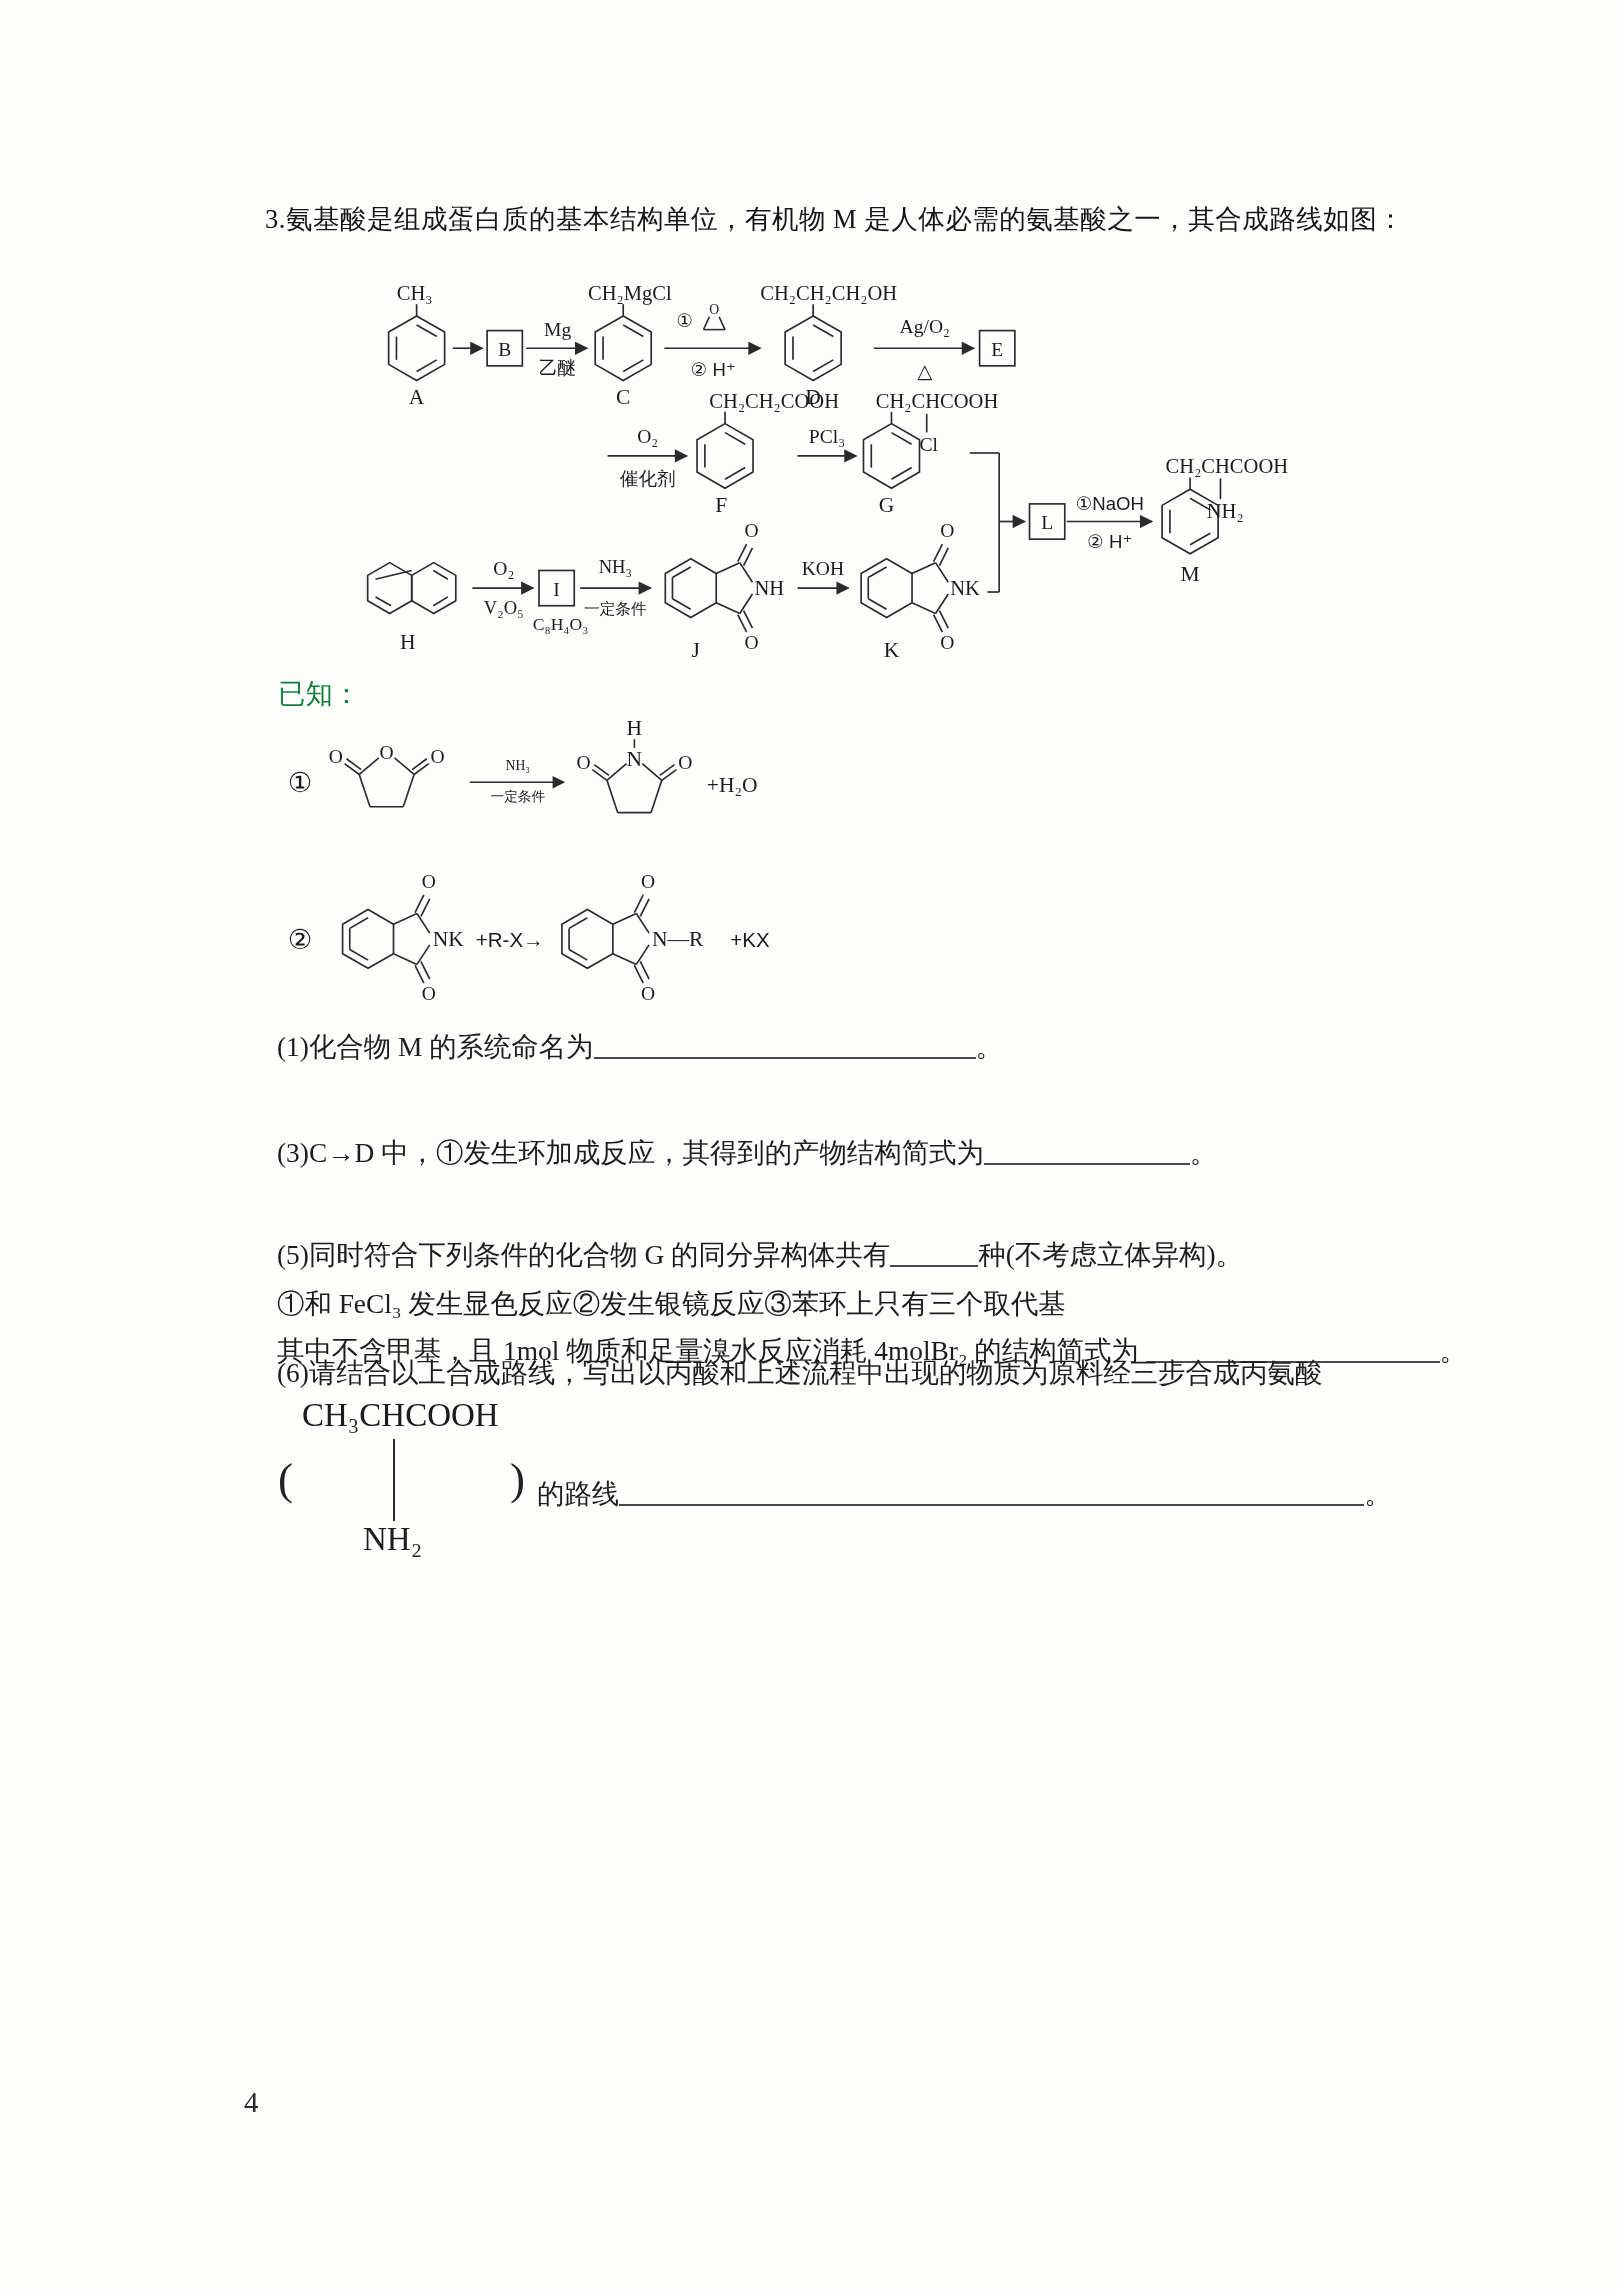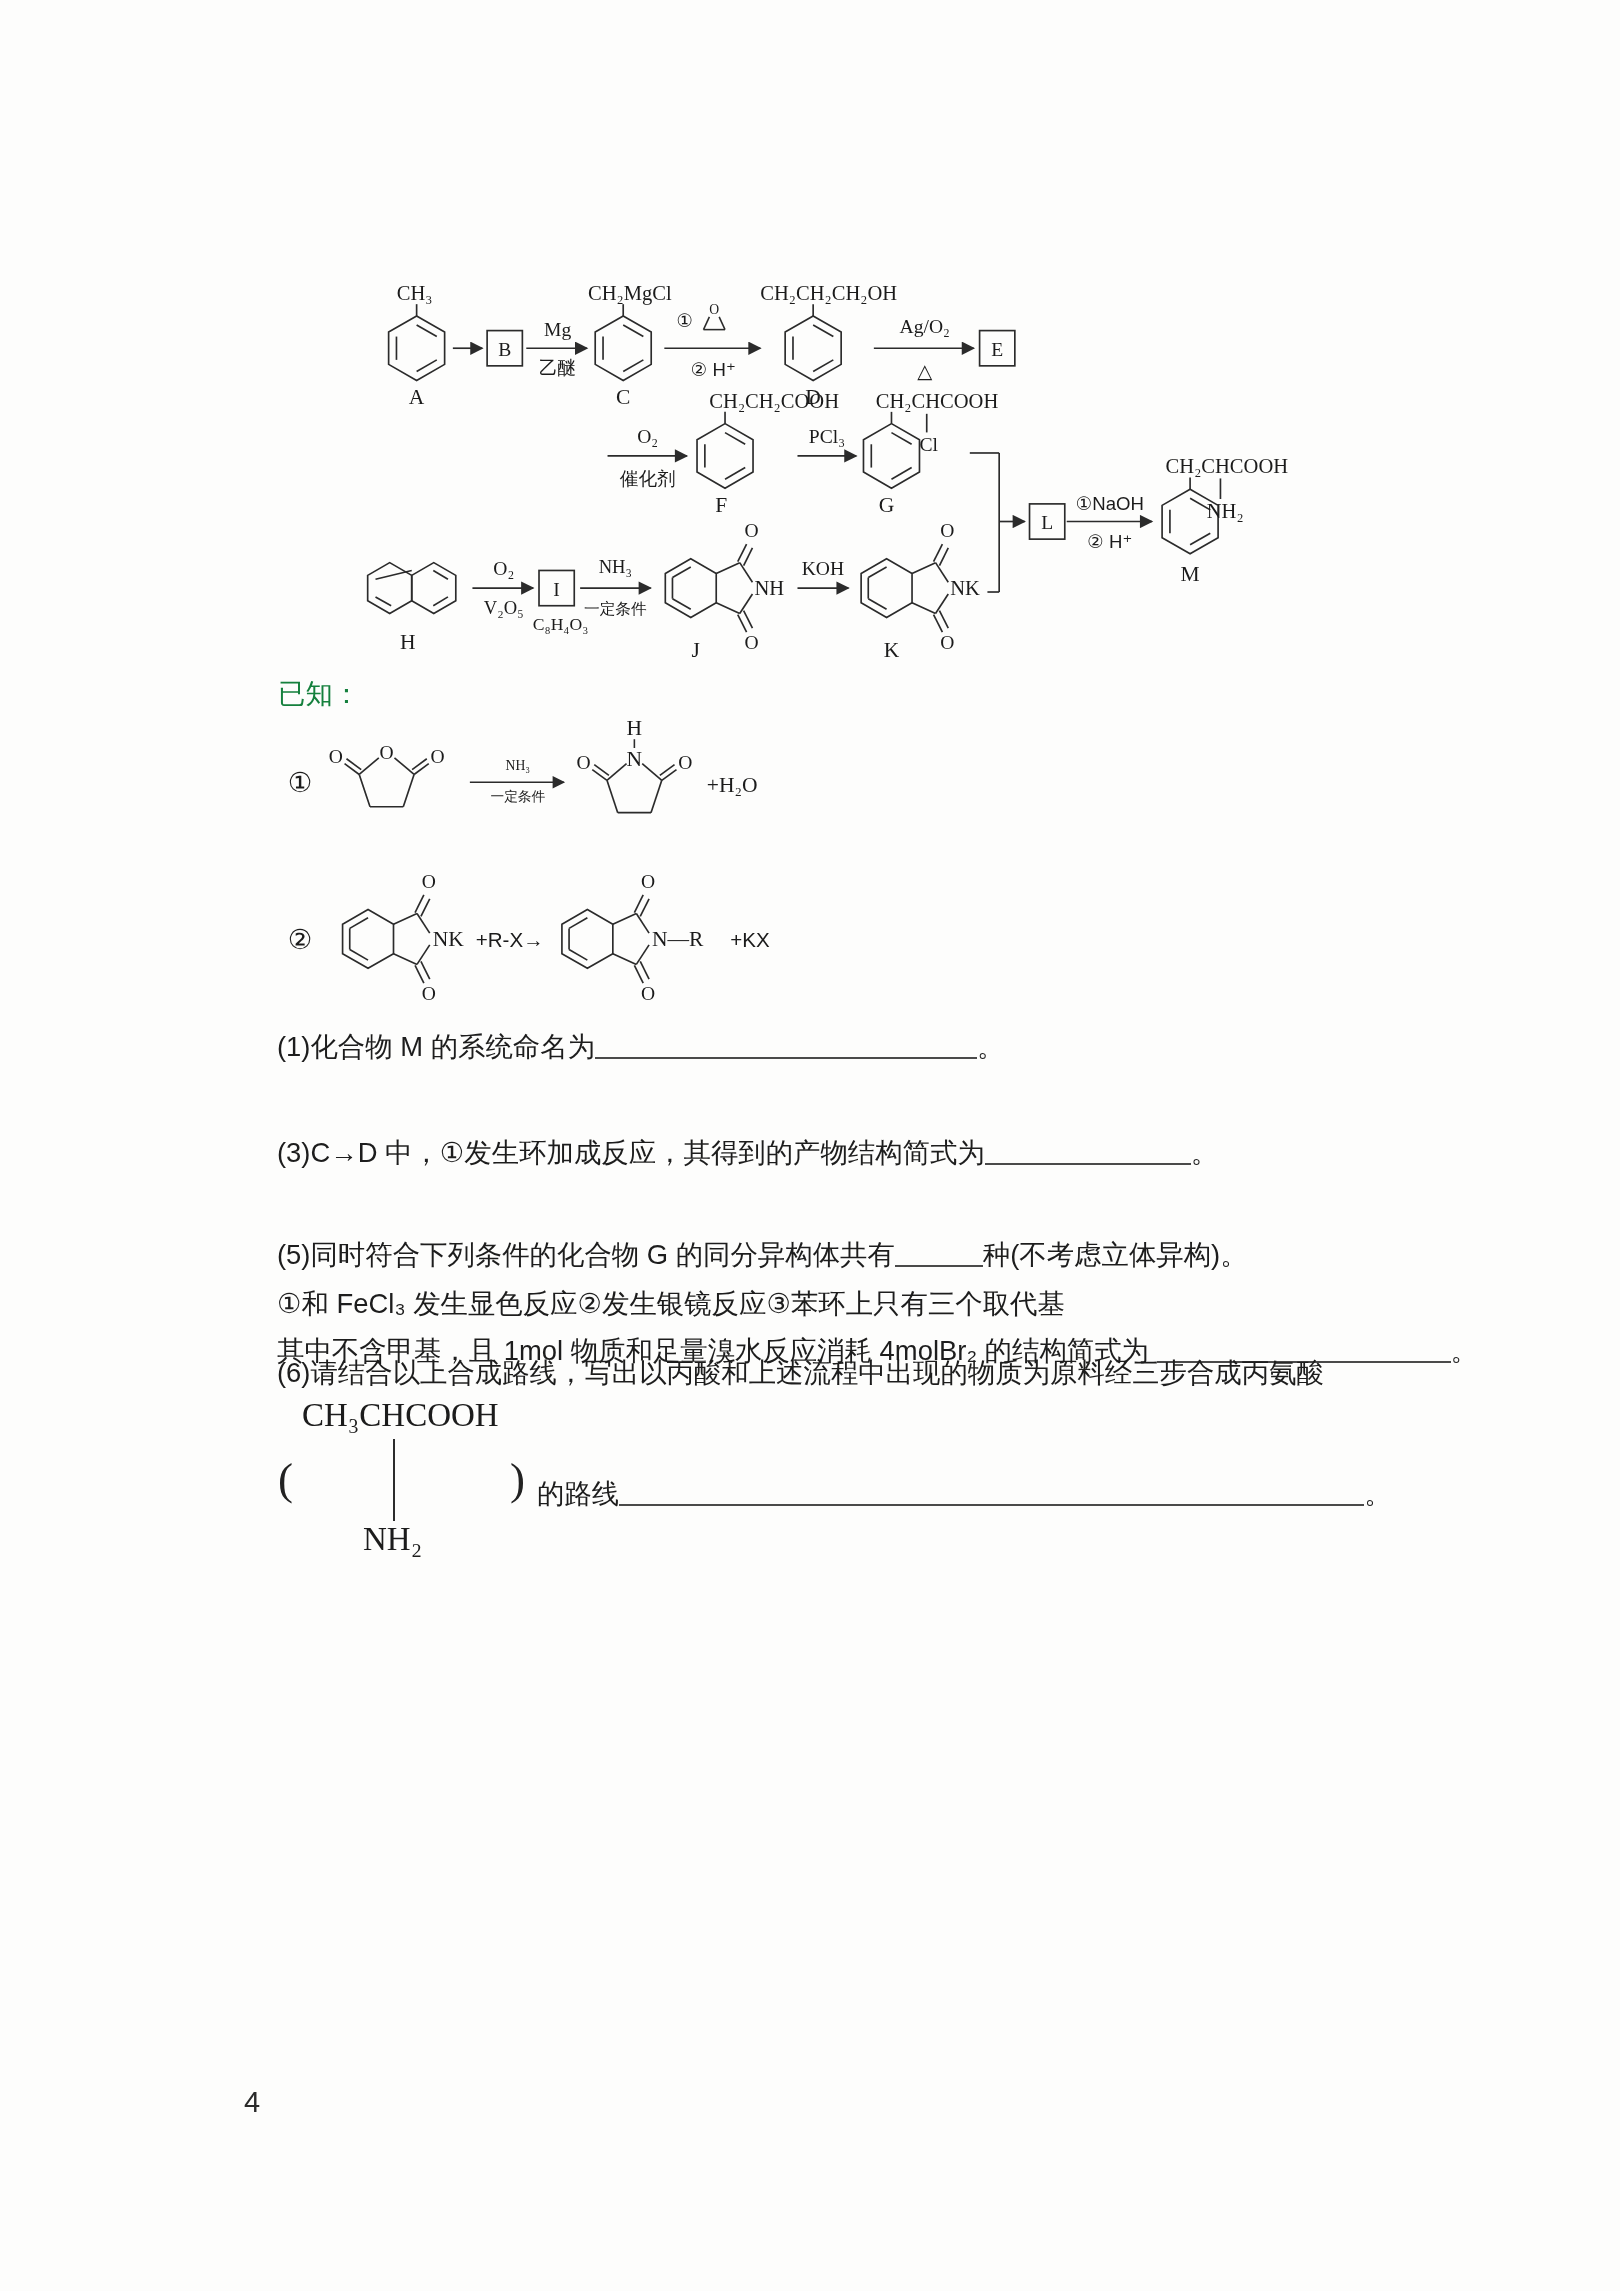--- a/index.html
+++ b/index.html
@@ -1,18 +1,18 @@
 <!DOCTYPE html>
 <html><head>
 <meta charset="utf-8">
 <style>
   html,body{margin:0;padding:0;background:#e8e8e8;}
   #page{position:relative;width:1620px;height:2292px;background:#fdfdfc;overflow:hidden;
         font-family:"Liberation Sans","DejaVu Sans",sans-serif;color:#1d1d1d;}
-  .abs{position:absolute;white-space:nowrap;}
+  .abs{position:absolute;white-space:nowrap;font-family:Liberation Serif, serif;}
   .serif{font-family:"Liberation Serif","DejaVu Serif",serif;}
   .title{font-size:26.5px;color:#151515;letter-spacing:0.5px;font-family:"Liberation Serif","DejaVu Serif",serif;}
   .q{font-size:27.4px;color:#1d1d1d;}
   .u{display:inline-block;border-bottom:2px solid #4a4a4a;height:0.9em;margin-bottom:-2.9px;}
   .u390{width:382px}.u145{width:142px}.u112{width:110px}.u210{width:206px}
   .u320{width:314px}.u90{width:88px}.u300{width:294px}.u760{width:745px}
   svg{position:absolute;overflow:visible;}
   svg text{fill:#1b1b1b;}
   .f14{font-size:14px}.f16{font-size:16px}.f18{font-size:18px}.f19{font-size:19px}
   .f20{font-size:20px}.f21{font-size:21px}.f22{font-size:22px}.f28{font-size:28px}
@@ -21,20 +21,21 @@
   .mid{text-anchor:middle;}
   .pagenum{font-size:29px;color:#2a2a2a;}
   .bigparen{font-size:45px;font-family:"Liberation Serif","DejaVu Serif",serif;color:#222;}
   .bond{position:absolute;border-left:2px solid #2c2c2c;width:0;}
 </style>
 </head>
 <body>
 
 <div id="page">
 
+  <div class="abs title" style="left:265px;top:201px;">3.氨基酸是组成蛋白质的基本结构单位，有机物 M 是人体必需的氨基酸之一，其合成路线如图：</div>
 
   <svg style="left:323px;top:265px;" width="1088" height="421" viewBox="0 0 1110 430">
     <defs>
       <marker id="arr" viewBox="0 0 10 10" refX="9" refY="5" markerWidth="9" markerHeight="8" orient="auto">
         <path d="M0,0 L10,5 L0,10 z" fill="#2b2b2b"></path>
       </marker>
       <g id="benz" stroke="#2b2b2b" stroke-width="1.7" fill="none">
         <polygon points="0,-33 28.6,-16.5 28.6,16.5 0,33 -28.6,16.5 -28.6,-16.5"></polygon>
         <line x1="0" y1="-23.8" x2="20.6" y2="-11.9"></line>
         <line x1="20.6" y1="11.9" x2="0" y2="23.8"></line>

